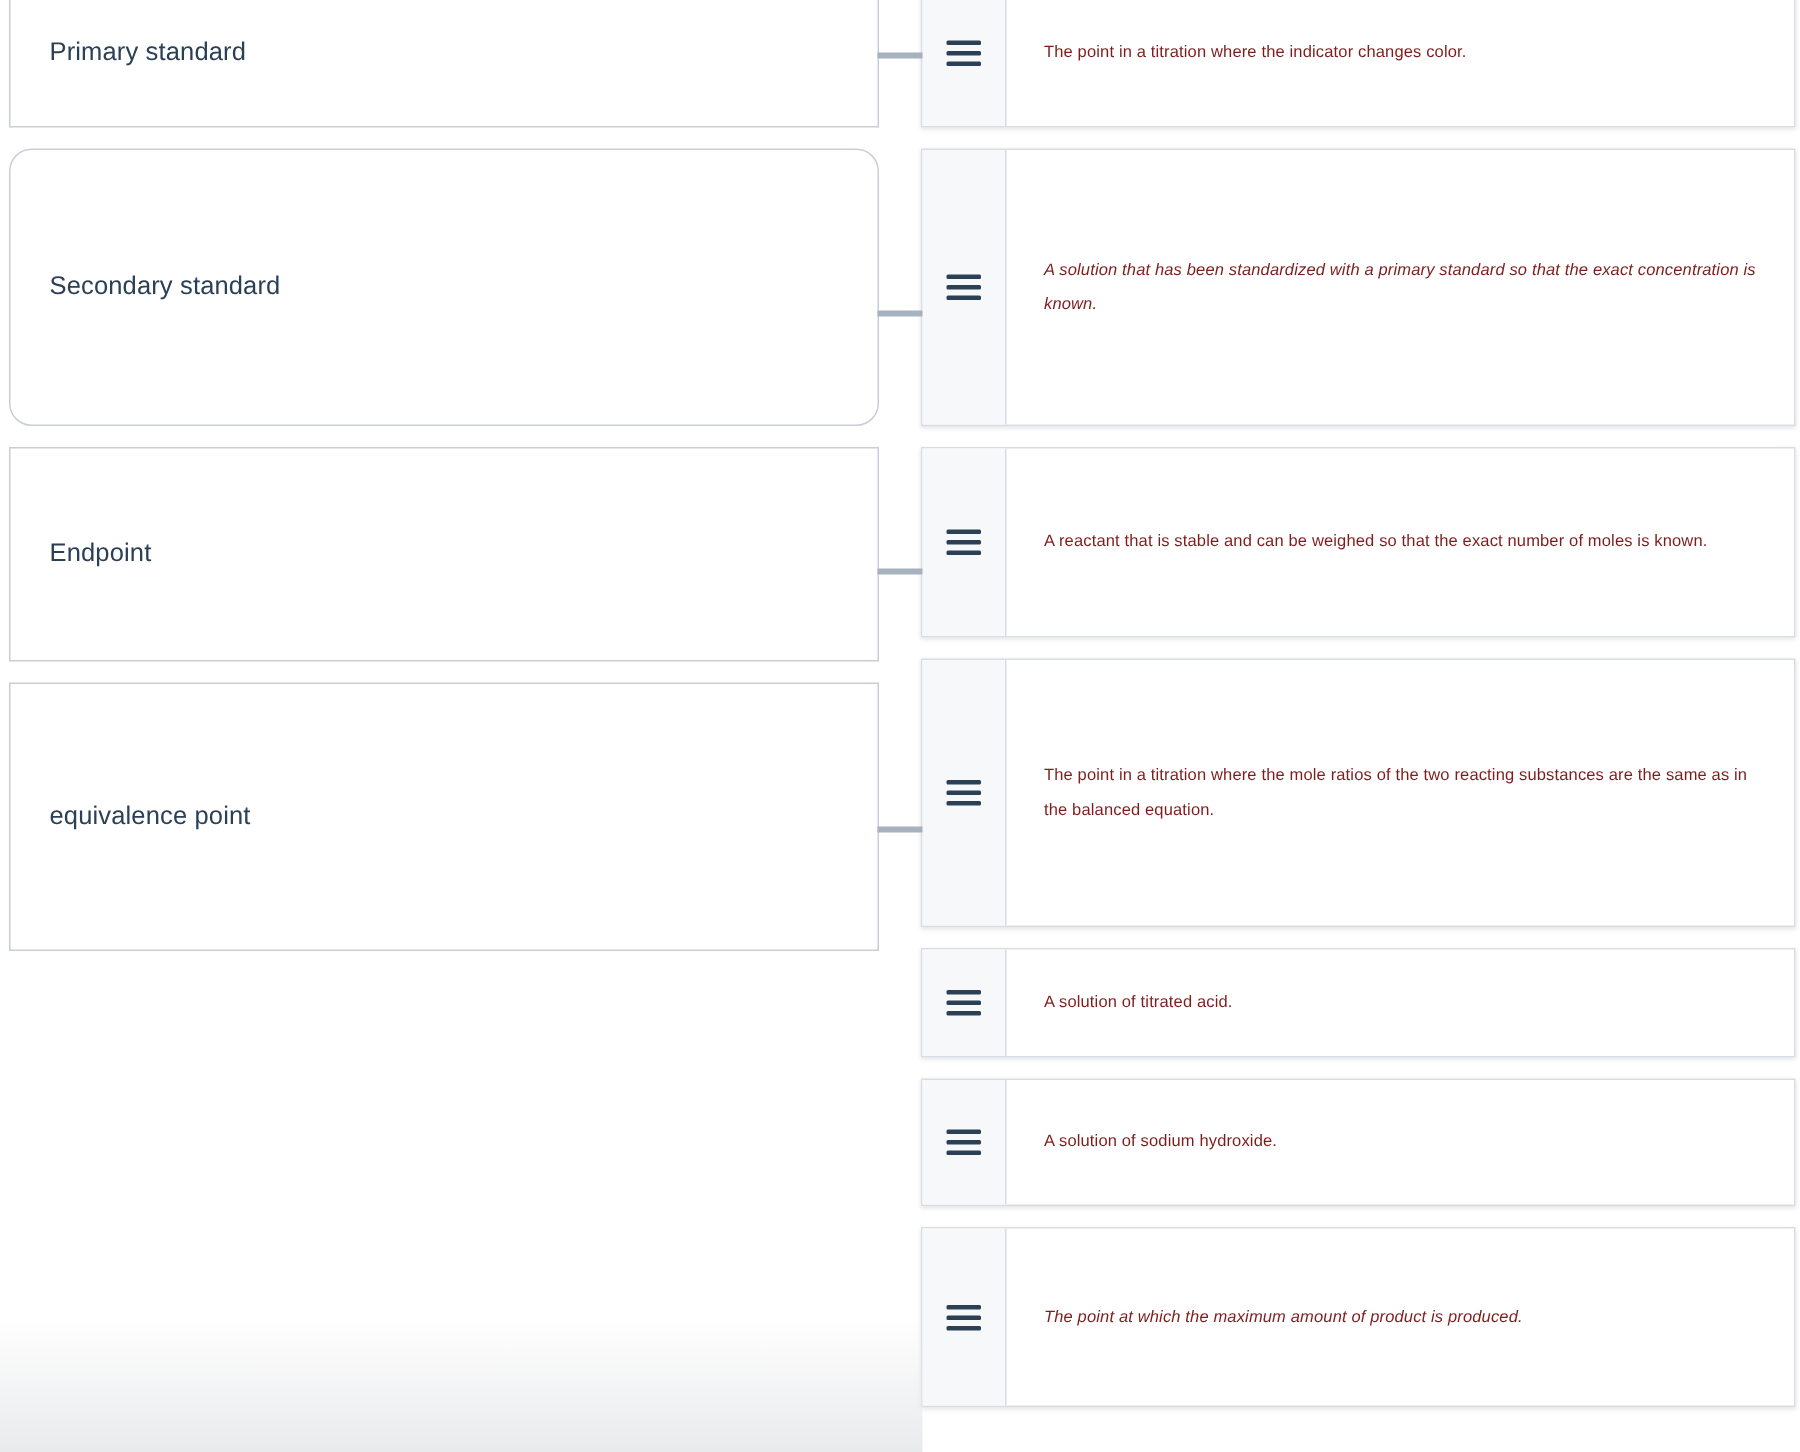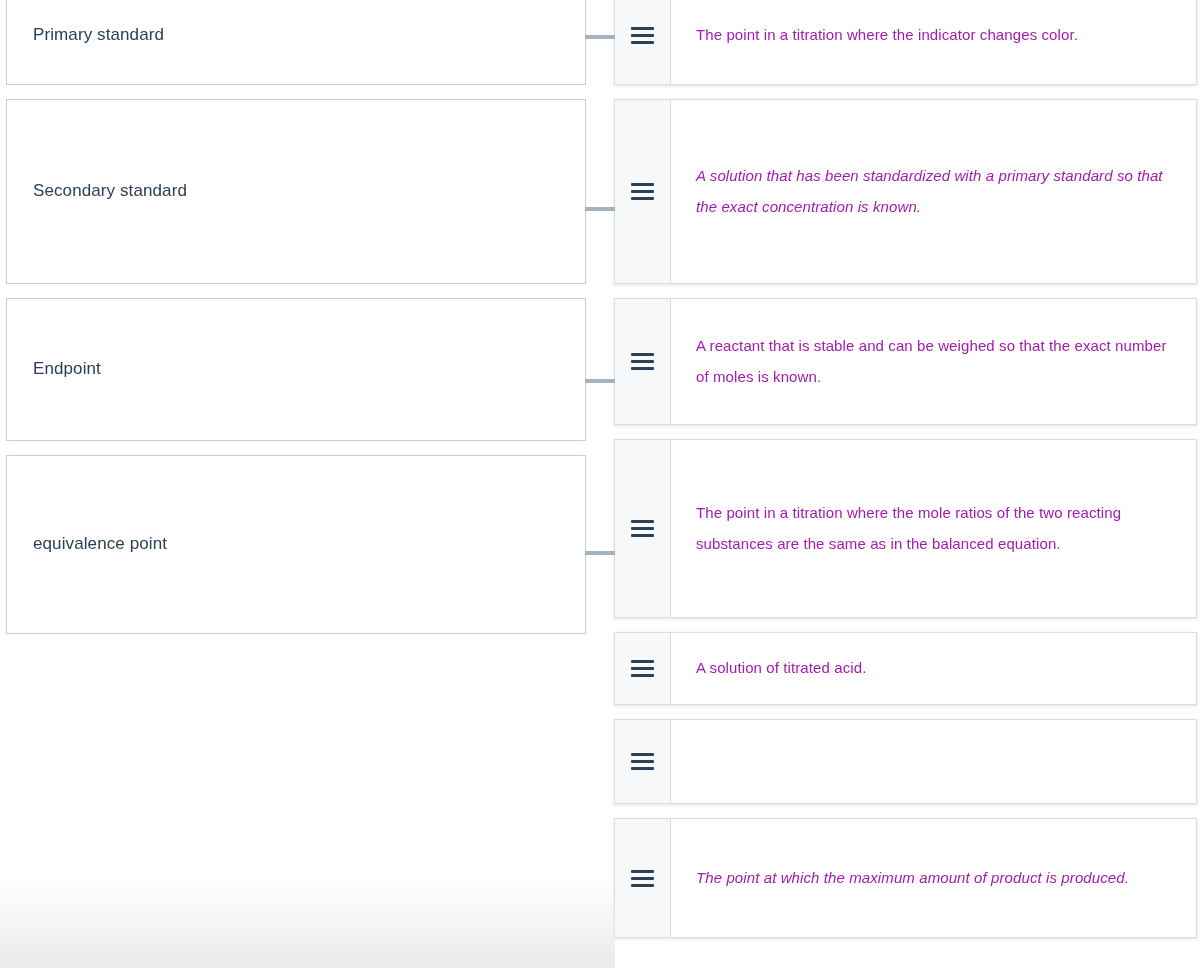--- a/index.html
+++ b/index.html
@@ -114,36 +114,36 @@
   }
 
   .def-body {
     flex: 1 1 auto;
     display: flex;
     align-items: center;
     padding: 0 20px 0 25px;
   }
 
   .def-text {
-    font-size: 15px;
-    color: #a21caf;
+    font-size: 11px;
+    color: #7f1d1d;
     line-height: 2.06;
     letter-spacing: 0.1px;
   }
 </style>
 </head>
 <body>
 
 <div id="app">
 
   <div id="left-column">
       <div class="term-card" style="height: 99px;">
         <span class="term-label">Primary standard</span>
       </div>
-      <div class="term-card" style="height: 185px;">
+      <div class="term-card" style="height: 185px; border-radius: 15px;">
         <span class="term-label">Secondary standard</span>
       </div>
       <div class="term-card" style="height: 143px;">
         <span class="term-label">Endpoint</span>
       </div>
       <div class="term-card" style="height: 179px;">
         <span class="term-label">equivalence point</span>
       </div>
     </div>
 
@@ -208,20 +208,23 @@
           <span class="def-text">A solution of titrated acid.</span>
         </div>
       </div>
       <div class="def-card" style="height: 85px;">
         <div class="drag-handle">
           <div class="handle-glyph">
             <span></span>
             <span></span>
             <span></span>
           </div>
+        </div>
+        <div class="def-body">
+          <span class="def-text">A solution of sodium hydroxide.</span>
         </div>
       </div>
       <div class="def-card" style="height: 120px; font-style: italic;">
         <div class="drag-handle">
           <div class="handle-glyph">
             <span></span>
             <span></span>
             <span></span>
           </div>
         </div>

